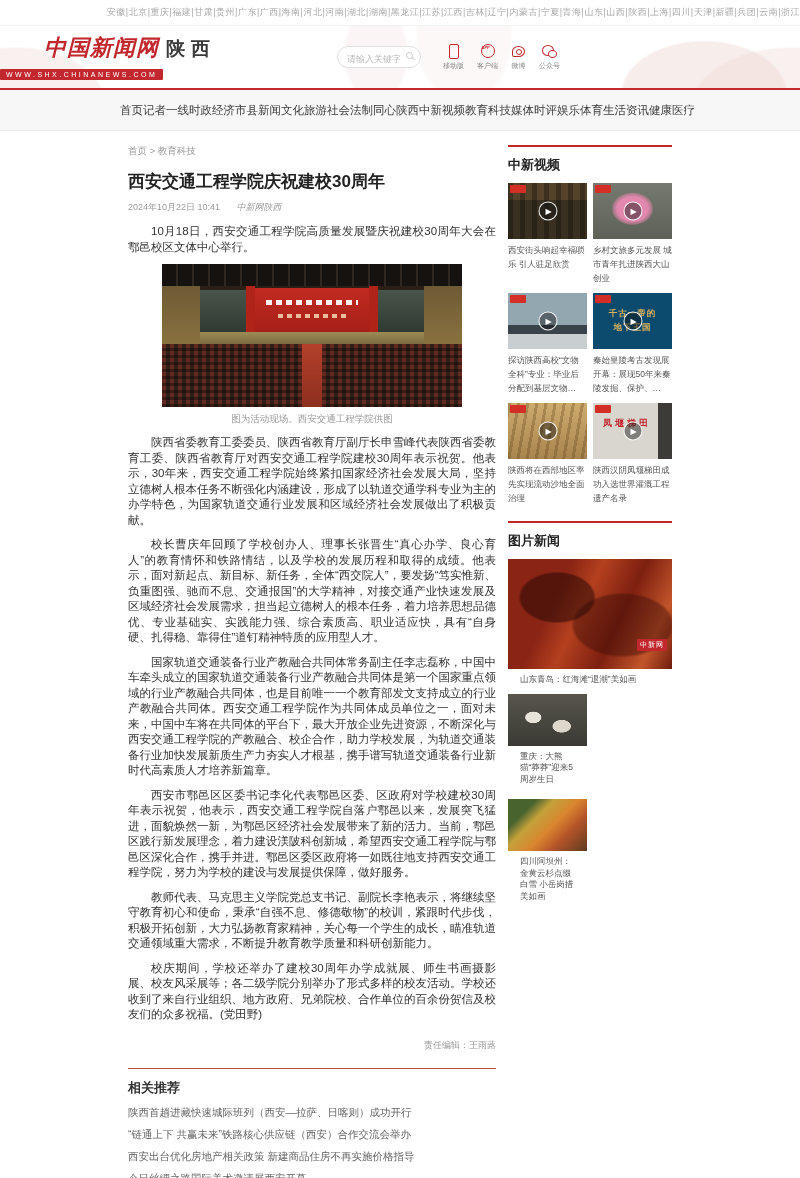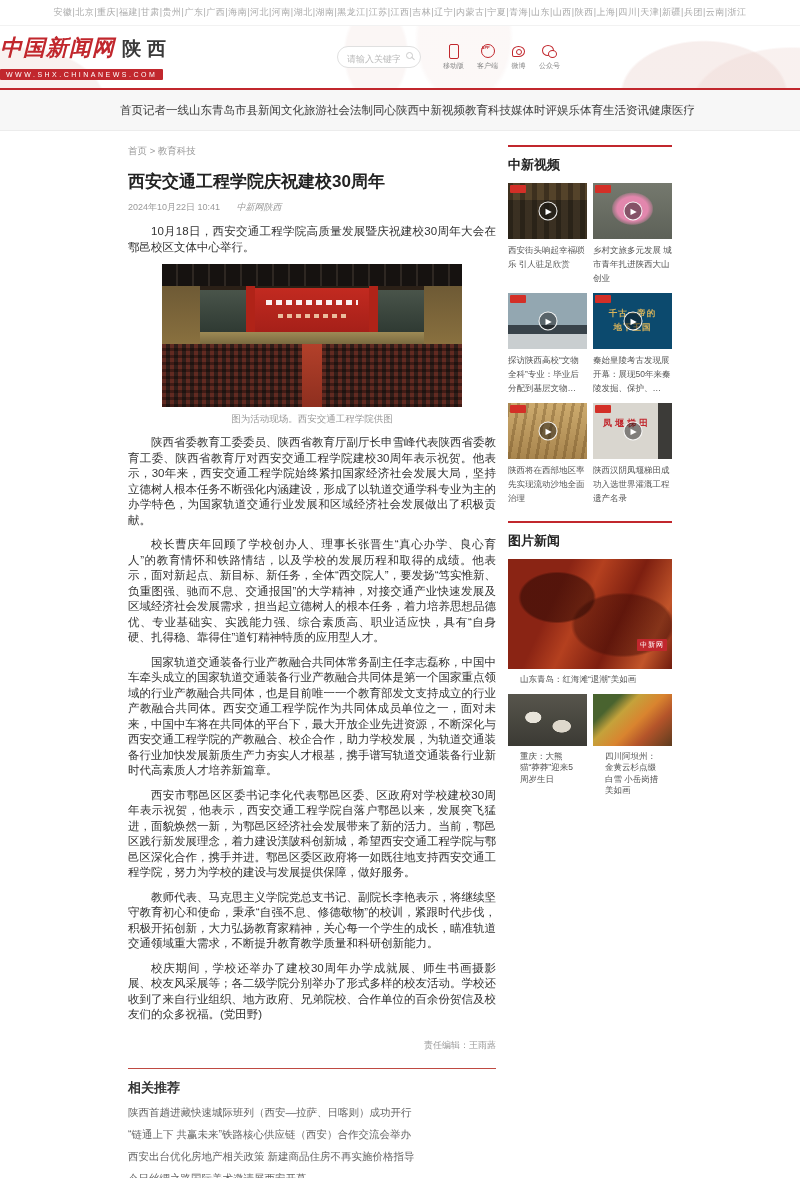--- a/index.html
+++ b/index.html
@@ -1,28 +1,28 @@
 <!DOCTYPE html>
 <html><head>
 <meta charset="utf-8">
 <style>
   * { margin:0; padding:0; box-sizing:border-box; }
   html,body { background:#fff; }
   body { width:800px; margin:0 auto; font-family:"Liberation Sans","DejaVu Sans",sans-serif; color:#333; }
   .container { width:544px; margin:0 auto; }
 
   
-  .topbar { height:26px; display:flex; align-items:center; justify-content:center; border-bottom:1px solid #f2f2f2; }
+  .topbar { height:26px; display:flex; align-items:center; justify-content:flex-end; border-bottom:1px solid #f2f2f2; }
   .topbar-inner { font-size:9px; color:#aaa; letter-spacing:.5px; white-space:nowrap; }
 
   
   .header { position:relative; height:64px; border-bottom:2px solid #c1272d; overflow:hidden; }
   .header-inner { width:560px; height:100%; display:flex; align-items:center; justify-content:space-between; position:relative; z-index:2; }
   .logo { cursor:pointer; }
-  .logo-row { display:flex; align-items:baseline; gap:7px; }
+  .logo-row { display:flex; align-items:baseline; gap:7px;padding-left:44px; }
   .logo-cn { font-size:22px; font-weight:bold; color:#c1272d; font-style:italic; letter-spacing:1px; font-family:"DejaVu Serif","Liberation Serif",serif; }
   .logo-region { font-size:19px; font-weight:bold; color:#3a3a3a; letter-spacing:6px; }
   .logo-url { margin-top:3px; background:#c1272d; color:#fff; font-size:7px; letter-spacing:2.5px; padding:2px 6px; display:inline-block; border-radius:1px; }
   .header-right { display:flex; align-items:center; gap:22px; }
   .search { position:relative; }
   .search input { width:84px; height:22px; border:1px solid #e0e0e0; border-radius:11px; font-size:9px; padding:4px 20px 0 9px; color:#666; outline:none; }
   .search input::placeholder { color:#bbb; }
   .mag { position:absolute; right:8px; top:6px; width:7px; height:7px; border:1.3px solid #ccc; border-radius:50%; cursor:pointer; }
   .mag::after { content:''; position:absolute; width:4px; height:1.3px; background:#ccc; transform:rotate(45deg); right:-3px; bottom:-1px; }
   .quick-links { display:flex; gap:13px; }
@@ -108,21 +108,21 @@
   .t6 { background:linear-gradient(90deg,#d9d6cf 0 82%, #3c3b38 82%); }
   .t6-text { position:absolute; left:10px; top:14px; color:#c1272d; font-size:9px; font-weight:bold; letter-spacing:3px; }
   .pthumb-main { position:relative; width:164px; height:110px; cursor:pointer; overflow:hidden;
     background:
       radial-gradient(60px 40px at 30% 35%, rgba(40,8,4,.55) 0 60%, transparent 65%),
       radial-gradient(80px 50px at 70% 60%, rgba(60,12,6,.45) 0 60%, transparent 65%),
       linear-gradient(115deg, #8a2414 0 30%, #b4401f 45%, #7d1f10 65%, #c2552a 85%, #6f1c0e);
   }
   .pwm { position:absolute; right:5px; bottom:18px; background:#c1272d; color:#fff; font-size:7px; padding:1px 3px; border-radius:1px; letter-spacing:1px; }
   .pcap { font-size:8.5px; color:#555; line-height:11.5px; margin:5px 12px 8px; }
-  .psub-row { display:flex; gap:6px; }
+  .psub-row { display:flex; gap:6px;flex-direction:column; }
   .pcard { width:79px; cursor:pointer; }
   .pthumb-s { width:79px; height:52px; }
   .s1 { background:radial-gradient(14px 10px at 32% 45%, #e8e4da 0 55%, transparent 60%), radial-gradient(16px 11px at 68% 62%, #ded8cc 0 55%, transparent 60%), linear-gradient(#57554c,#3b3a34); }
   .s2 { background:linear-gradient(135deg,#49632f 0 22%, #c5a23b 36%, #d9842f 55%, #b4542a 72%, #5d3b1e); }
 </style>
 </head>
 <body>
 
 <div class="topbar">
   <div class="topbar-inner">安徽|北京|重庆|福建|甘肃|贵州|广东|广西|海南|河北|河南|湖北|湖南|黑龙江|江苏|江西|吉林|辽宁|内蒙古|宁夏|青海|山东|山西|陕西|上海|四川|天津|新疆|兵团|云南|浙江</div>
@@ -170,21 +170,21 @@
         </div>
       </div>
     </div>
   </div>
 </header>
 
 <nav class="nav">
   <div class="nav-inner">
     <span class="nav-item">首页</span>
     <span class="nav-item">记者一线</span>
-    <span class="nav-item">山东青岛</span>
+    <span class="nav-item">时政经济</span>
     <span class="nav-item">市县新闻</span>
     <span class="nav-item">文化旅游</span>
     <span class="nav-item">社会法制</span>
     <span class="nav-item">同心陕西</span>
     <span class="nav-item">中新视频</span>
     <span class="nav-item">教育科技</span>
     <span class="nav-item">媒体时评</span>
     <span class="nav-item">娱乐体育</span>
     <span class="nav-item">生活资讯</span>
     <span class="nav-item">健康医疗</span>

